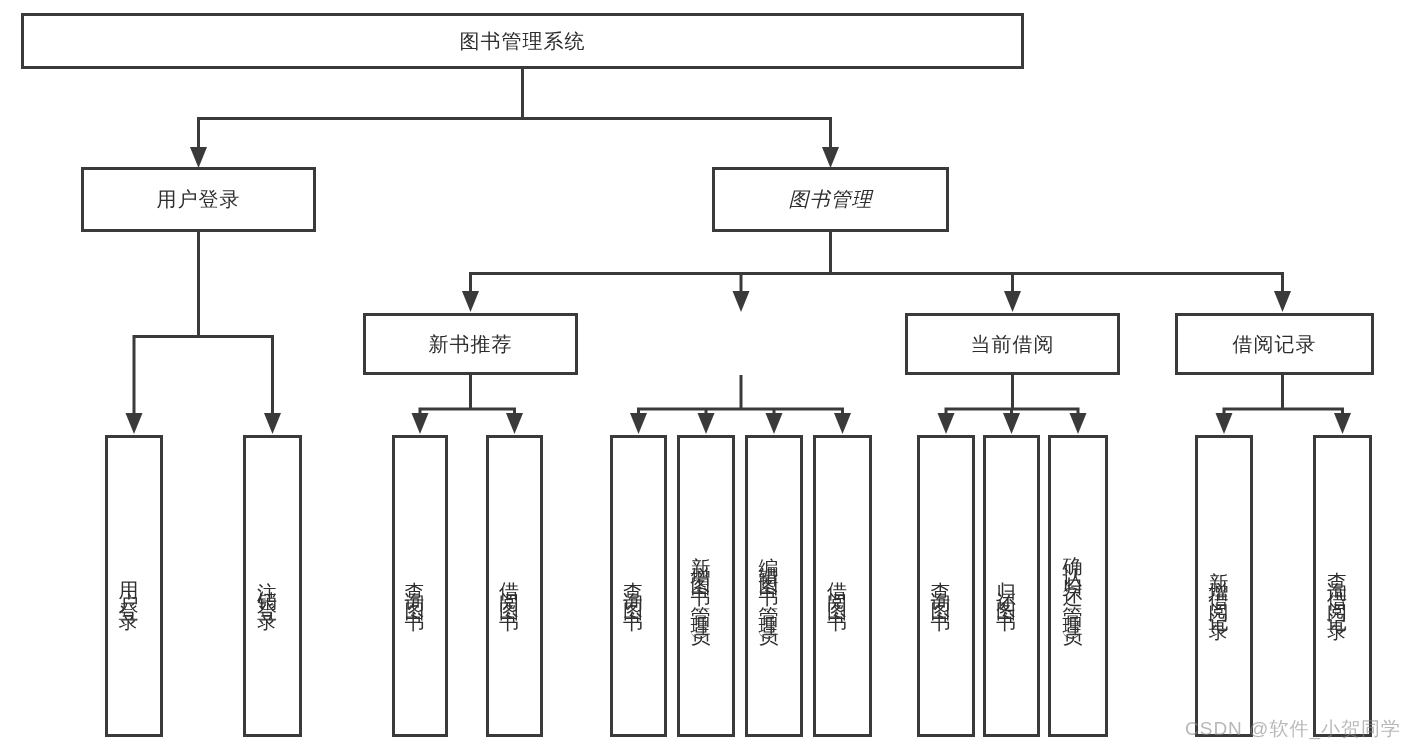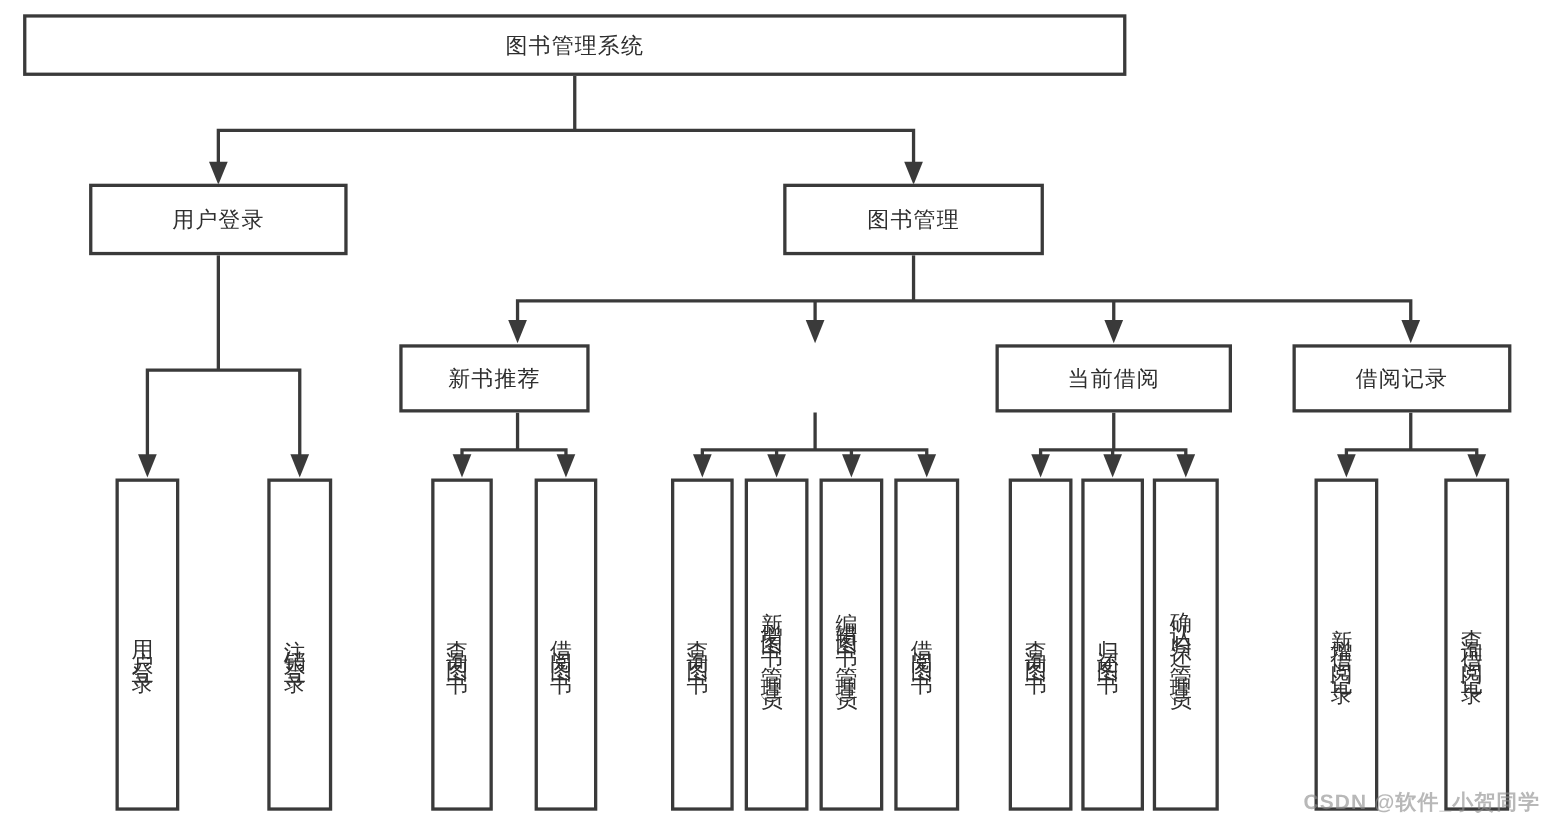--- a/index.html
+++ b/index.html
@@ -35,21 +35,20 @@
   }
   .watermark {
     position: absolute;
     left: 1185px;
     top: 716px;
     font-size: 19px;
     letter-spacing: 1px;
     color: rgba(140, 140, 140, 0.62);
     z-index: 5;
     white-space: nowrap;
-    font-weight: bold;
   }
 </style>
 </head>
 <body>
 
 <div class="canvas">
 
   <svg class="wires" width="1405" height="747" viewBox="0 0 1405 747">
     <g stroke="#3a3a3a" stroke-width="3" fill="none">
 
@@ -98,23 +97,23 @@
       <polygon points="1003,413 1020,413 1011.5,434"></polygon>
       <polygon points="1069.5,413 1086.5,413 1078,434"></polygon>
       <polygon points="1215.5,413 1232.5,413 1224,434"></polygon>
       <polygon points="1334,413 1351,413 1342.5,434"></polygon>
     </g>
   </svg>
 
   <div class="box" style="left:21px; top:13px; width:1003px; height:56px;">图书管理系统</div>
 
   <div class="box" style="left:81px; top:167px; width:235px; height:65px;">用户登录</div>
-  <div class="box" style="left:712px; top:167px; width:237px; height:65px;">图书管理</div>
+  <div class="box" style="left:712px; top:167px; width:237px; height:65px;font-style:italic;">图书管理</div>
 
-  <div class="box" style="left:363px; top:313px; width:173px; height:62px;">新书推荐</div>
+  <div class="box" style="left:363px; top:313px; width:215px; height:62px;">新书推荐</div>
   <div class="box" style="left:905px; top:313px; width:215px; height:62px;font-family:Liberation Mono, monospace;">当前借阅</div>
   <div class="box" style="left:1175px; top:313px; width:199px; height:62px;">借阅记录</div>
 
   <div class="box leaf" style="left:105px; top:435px; width:58px; height:302px;">
     <span class="vtext">用户登录</span>
   </div>
   <div class="box leaf" style="left:243px; top:435px; width:59px; height:302px;">
     <span class="vtext">注销登录</span>
   </div>
 

